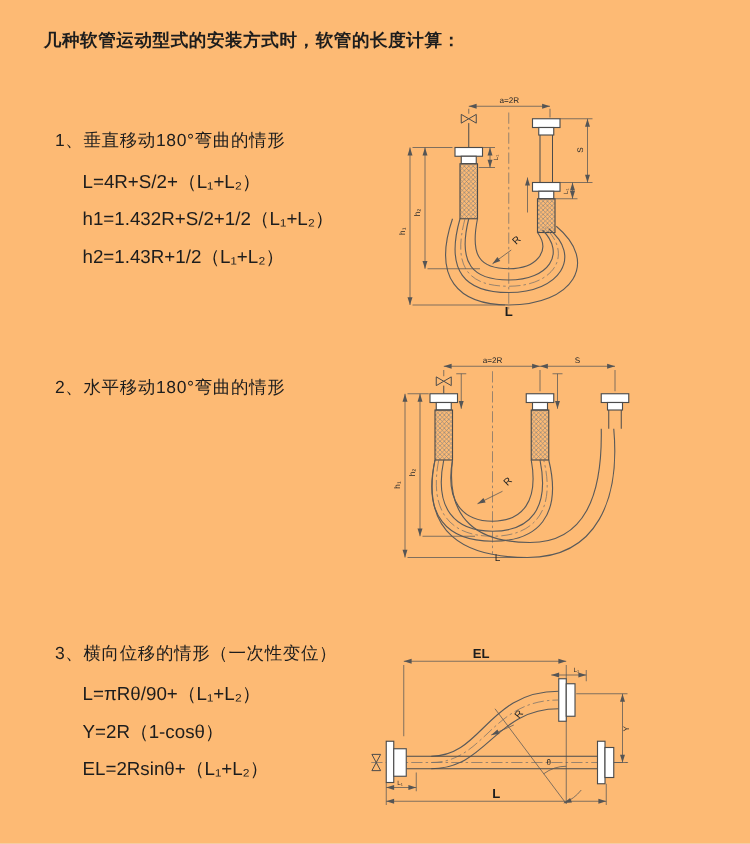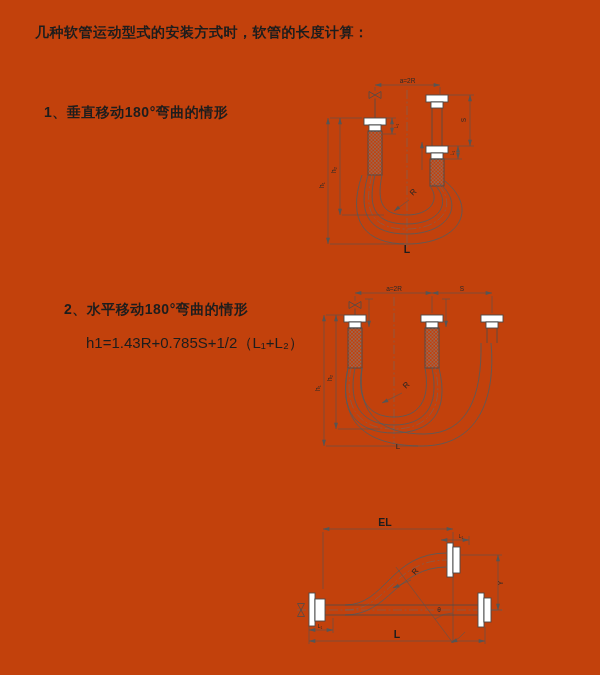--- a/index.html
+++ b/index.html
@@ -1,27 +1,27 @@
 <!DOCTYPE html>
 <html><head>
 <meta charset="utf-8">
 <style>
   html,body { margin:0; padding:0; background:#e8e8e8; }
   .page {
     position:relative; width:600px; height:675px; margin:0 auto;
-    background:#c2410c; overflow:hidden;
+    background:#fdba74; overflow:hidden;
     font-family:"Liberation Sans", sans-serif; color:#1d1d1d;
   }
   .doc-title {
     position:absolute; left:35px; top:24px;
     font-size:14px; font-weight:bold; letter-spacing:0.5px;
   }
   .section { position:absolute; left:44px; }
-  .sec1 { top:104px; } .sec2 { top:301px;margin-left:20px; } .sec3 { top:514px; }
-  .sec-heading { font-size:14px; font-weight:bold; letter-spacing:0.5px; }
+  .sec1 { top:104px; } .sec2 { top:301px; } .sec3 { top:514px; }
+  .sec-heading { font-size:14px; font-weight:normal; letter-spacing:0.5px; }
   .formula-list { margin-top:15px; padding-left:22px; }
   .formula { font-size:15px; line-height:18px; margin-bottom:12px; white-space:nowrap; }
   .diagram { position:absolute; }
   .d1 { left:312px; top:70px; }
   .d2 { left:310px; top:283px; }
   .d3 { left:293px; top:515px; }
 
   
   svg { display:block; }
   .part  { fill:#ffffff; stroke:#4b4b4b; stroke-width:0.9; }
@@ -38,29 +38,41 @@
 </style>
 </head>
 <body>
 
 <div class="page">
 
   <div class="doc-title">几种软管运动型式的安装方式时，软管的长度计算：</div>
 
   <div class="section sec1">
     <div class="sec-heading">1、垂直移动180°弯曲的情形</div>
+    <div class="formula-list">
+      <div class="formula">L=4R+S/2+（L₁+L₂）</div>
+      <div class="formula">h1=1.432R+S/2+1/2（L₁+L₂）</div>
+      <div class="formula">h2=1.43R+1/2（L₁+L₂）</div>
+    </div>
   </div>
 
   <div class="section sec2">
     <div class="sec-heading">2、水平移动180°弯曲的情形</div>
     <div class="formula-list">
-      <div class="formula">h1=1.43R+0.785S+1/2（L₁+L₂）</div>
     </div>
   </div>
 
+  <div class="section sec3">
+    <div class="sec-heading">3、横向位移的情形（一次性变位）</div>
+    <div class="formula-list">
+      <div class="formula">L=πRθ/90+（L₁+L₂）</div>
+      <div class="formula">Y=2R（1-cosθ）</div>
+      <div class="formula">EL=2Rsinθ+（L₁+L₂）</div>
+    </div>
+  </div>
 
   <div class="diagram d1">
     <svg width="235" height="185" viewBox="0 0 235 185">
       <defs>
         <pattern id="braid1" width="3.5" height="3.5" patternUnits="userSpaceOnUse">
           <path d="M0,3.5 L3.5,0 M0,0 L3.5,3.5" stroke="#808080" stroke-width="0.5"></path>
         </pattern>
         <marker id="ae1" markerWidth="9" markerHeight="6" refX="7" refY="0" orient="auto" markerUnits="userSpaceOnUse" viewBox="-1 -3 10 6">
           <path d="M0,-2.2 L7,0 L0,2.2 Z" fill="#555"></path>
         </marker>

